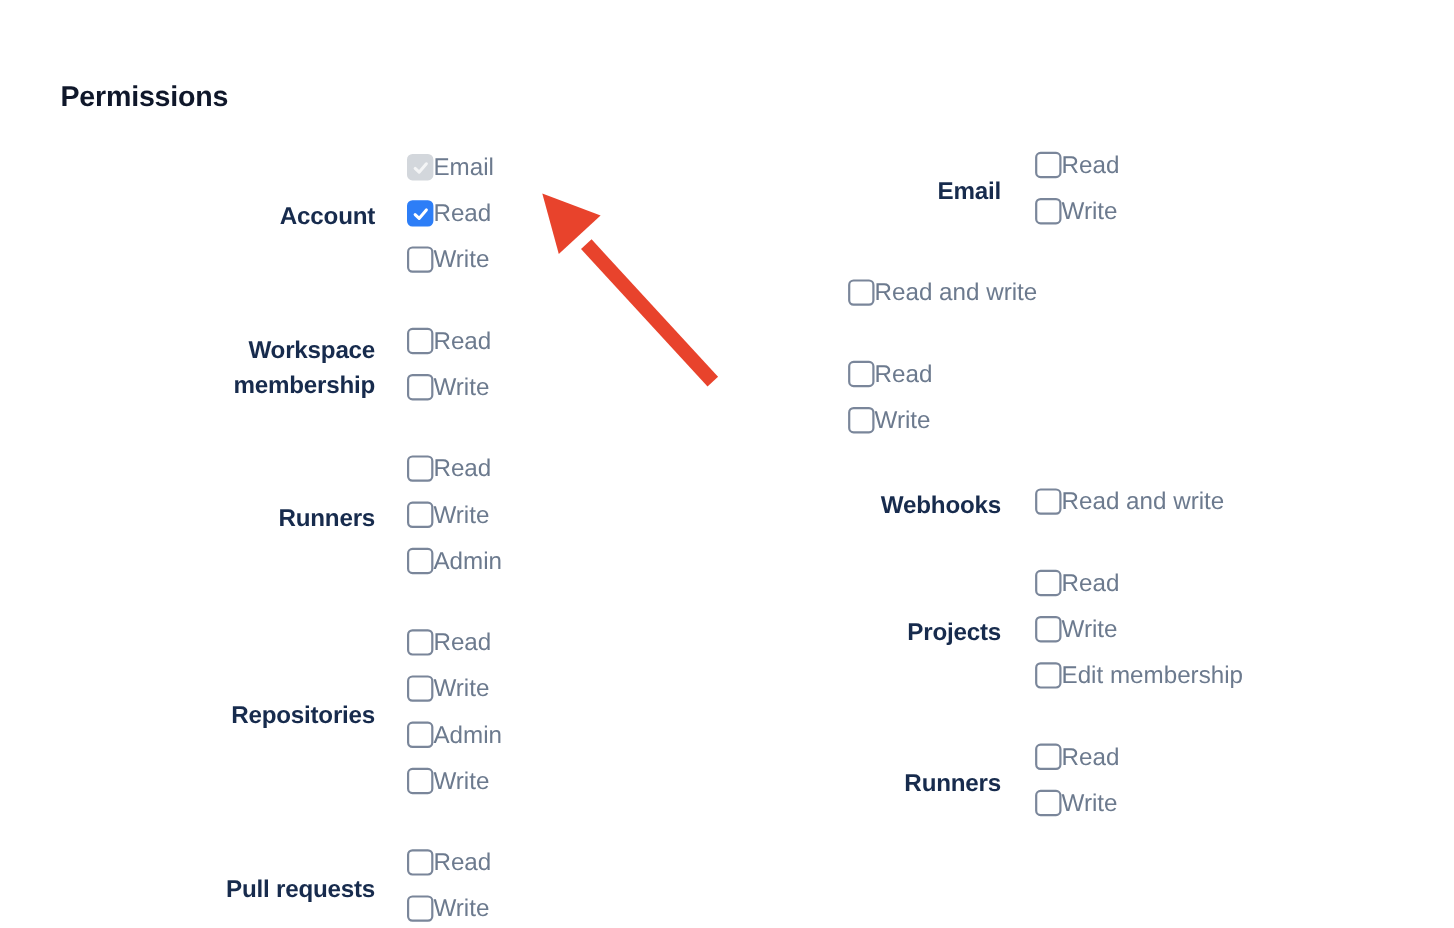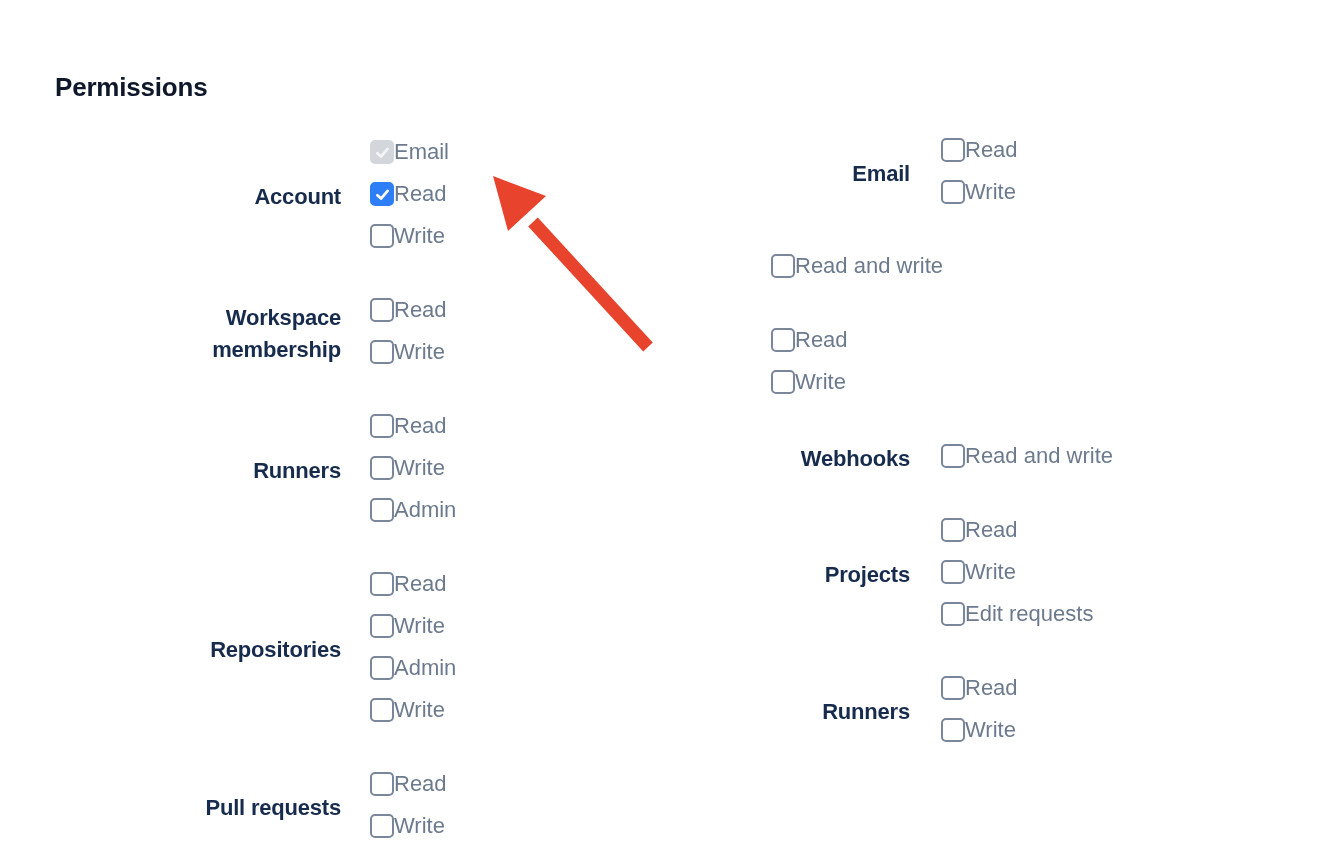--- a/index.html
+++ b/index.html
@@ -269,21 +269,21 @@
           <label class="perm-option">
             <span class="checkbox" data-state="unchecked">
               
             </span>
             <span class="option-label">Write</span>
           </label>
           <label class="perm-option">
             <span class="checkbox" data-state="unchecked">
               
             </span>
-            <span class="option-label">Edit requests</span>
+            <span class="option-label">Edit membership</span>
           </label>
         </div>
       </div>
 
       <div class="perm-group">
         <div class="perm-label">Runners</div>
         <div class="perm-options">
           <label class="perm-option">
             <span class="checkbox" data-state="unchecked">
               

